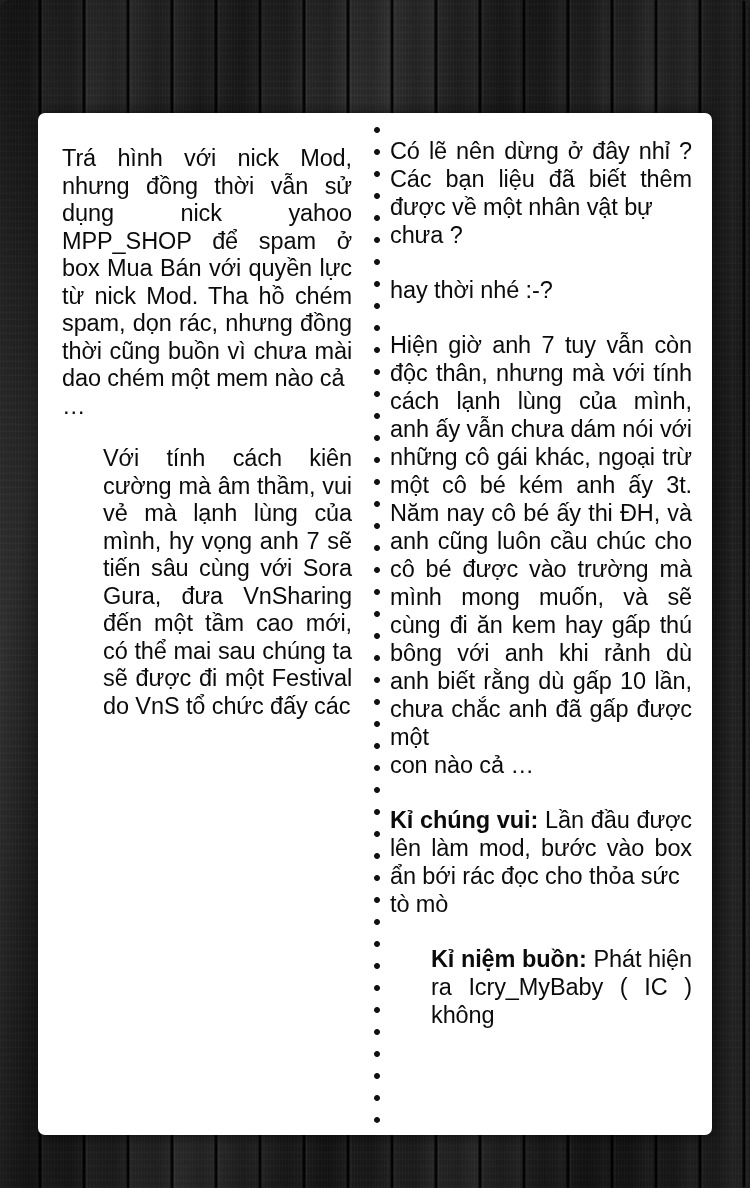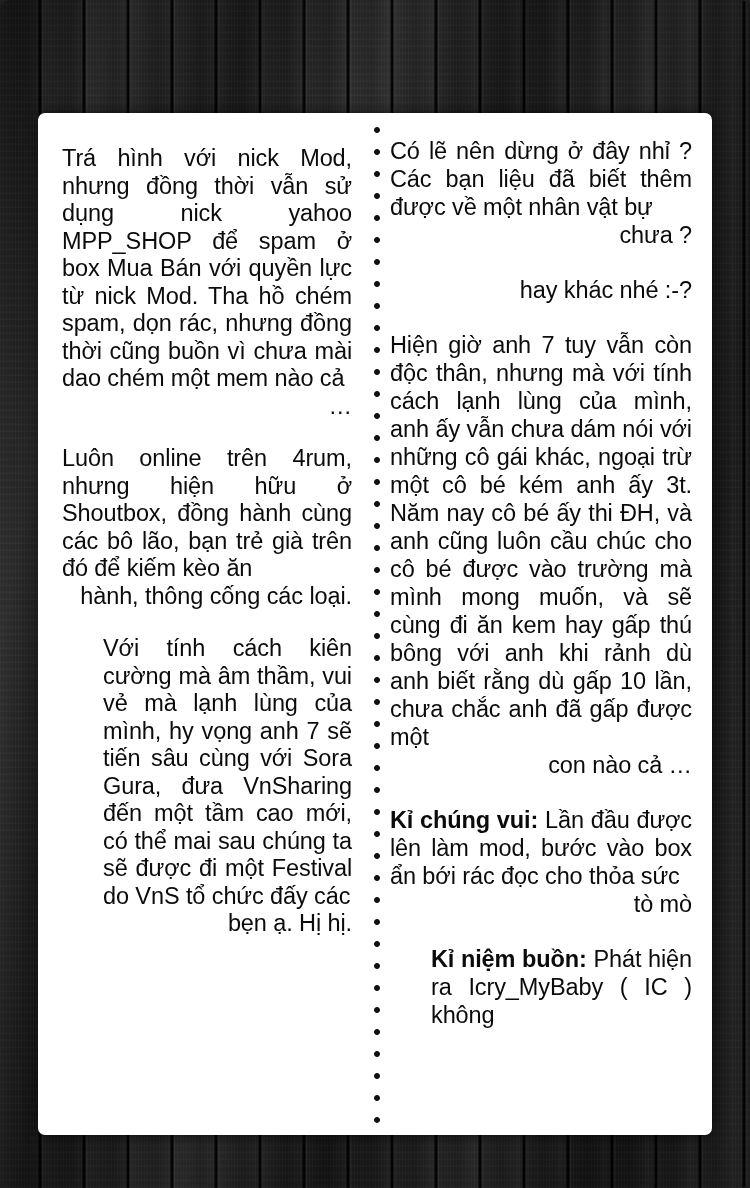--- a/index.html
+++ b/index.html
@@ -111,21 +111,21 @@
     font-size:23.5px;
     line-height:27.5px;
     letter-spacing:-0.1px;
     text-align:justify;
     text-justify:inter-word;
     margin-bottom:25px;
     -webkit-hyphens:none; hyphens:none;
   }
   .para:last-child { margin-bottom:0;margin-left:41px; }
   .para.tail-right { text-align:justify; }
-  .para .lastline { display:block; text-align:right; }
+  .para .lastline { display:block; }
   .para .lbl { font-weight:bold; }
 
   .rcol .para { font-size:23.5px; line-height:28px; }
 
   #col-right .para { margin-bottom:27px; }
 </style>
 </head>
 <body>
 
 <div id="wood"></div>
@@ -135,42 +135,37 @@
 
   <div id="columns">
 
     <div class="col" id="col-left">
 
       <div class="para tail-right">
         <span>Trá hình với nick Mod, nhưng đồng thời vẫn sử dụng nick yahoo MPP_SHOP để spam ở box Mua Bán với quyền lực từ nick Mod. Tha hồ chém spam, dọn rác, nhưng đồng thời cũng buồn vì chưa mài dao chém một mem nào cả</span>
         <span class="lastline">…</span>
       </div>
 
-      <div class="para tail-right">
-        <span>Luôn online trên 4rum, nhưng hiện hữu ở Shoutbox, đồng hành cùng các bô lão, bạn trẻ già trên đó để kiếm kèo ăn</span>
-        <span class="lastline">hành, thông cống các loại.</span>
-      </div>
 
 
       <div class="para tail-right">
         <span>Với tính cách kiên cường mà âm thầm, vui vẻ mà lạnh lùng của mình, hy vọng anh 7 sẽ tiến sâu cùng với Sora Gura, đưa VnSharing đến một tầm cao mới, có thể mai sau chúng ta sẽ được đi một Festival do VnS tổ chức đấy các</span>
-        <span class="lastline">bẹn ạ. Hị hị.</span>
       </div>
 
     </div>
 
     <div class="col rcol" id="col-right">
 
       <div class="para tail-right">
         <span>Có lẽ nên dừng ở đây nhỉ ? Các bạn liệu đã biết thêm được về một nhân vật bự</span>
         <span class="lastline">chưa ?</span>
       </div>
 
       <div class="para tail-right">
-        <span class="lastline">hay khác nhé :-?</span>
+        <span class="lastline">hay thời nhé :-?</span>
       </div>
 
       <div class="para tail-right">
         <span>Hiện giờ anh 7 tuy vẫn còn độc thân, nhưng mà với tính cách lạnh lùng của mình, anh ấy vẫn chưa dám nói với những cô gái khác, ngoại trừ một cô bé kém anh ấy 3t. Năm nay cô bé ấy thi ĐH, và anh cũng luôn cầu chúc cho cô bé được vào trường mà mình mong muốn, và sẽ cùng đi ăn kem hay gấp thú bông với anh khi rảnh dù anh biết rằng dù gấp 10 lần, chưa chắc anh đã gấp được một</span>
         <span class="lastline">con nào cả …</span>
       </div>
 
       <div class="para tail-right">
         <span class="lbl">Kỉ chúng vui:</span><span> Lần đầu được lên làm mod, bước vào box ẩn bới rác đọc cho thỏa sức</span>
         <span class="lastline">tò mò</span>

